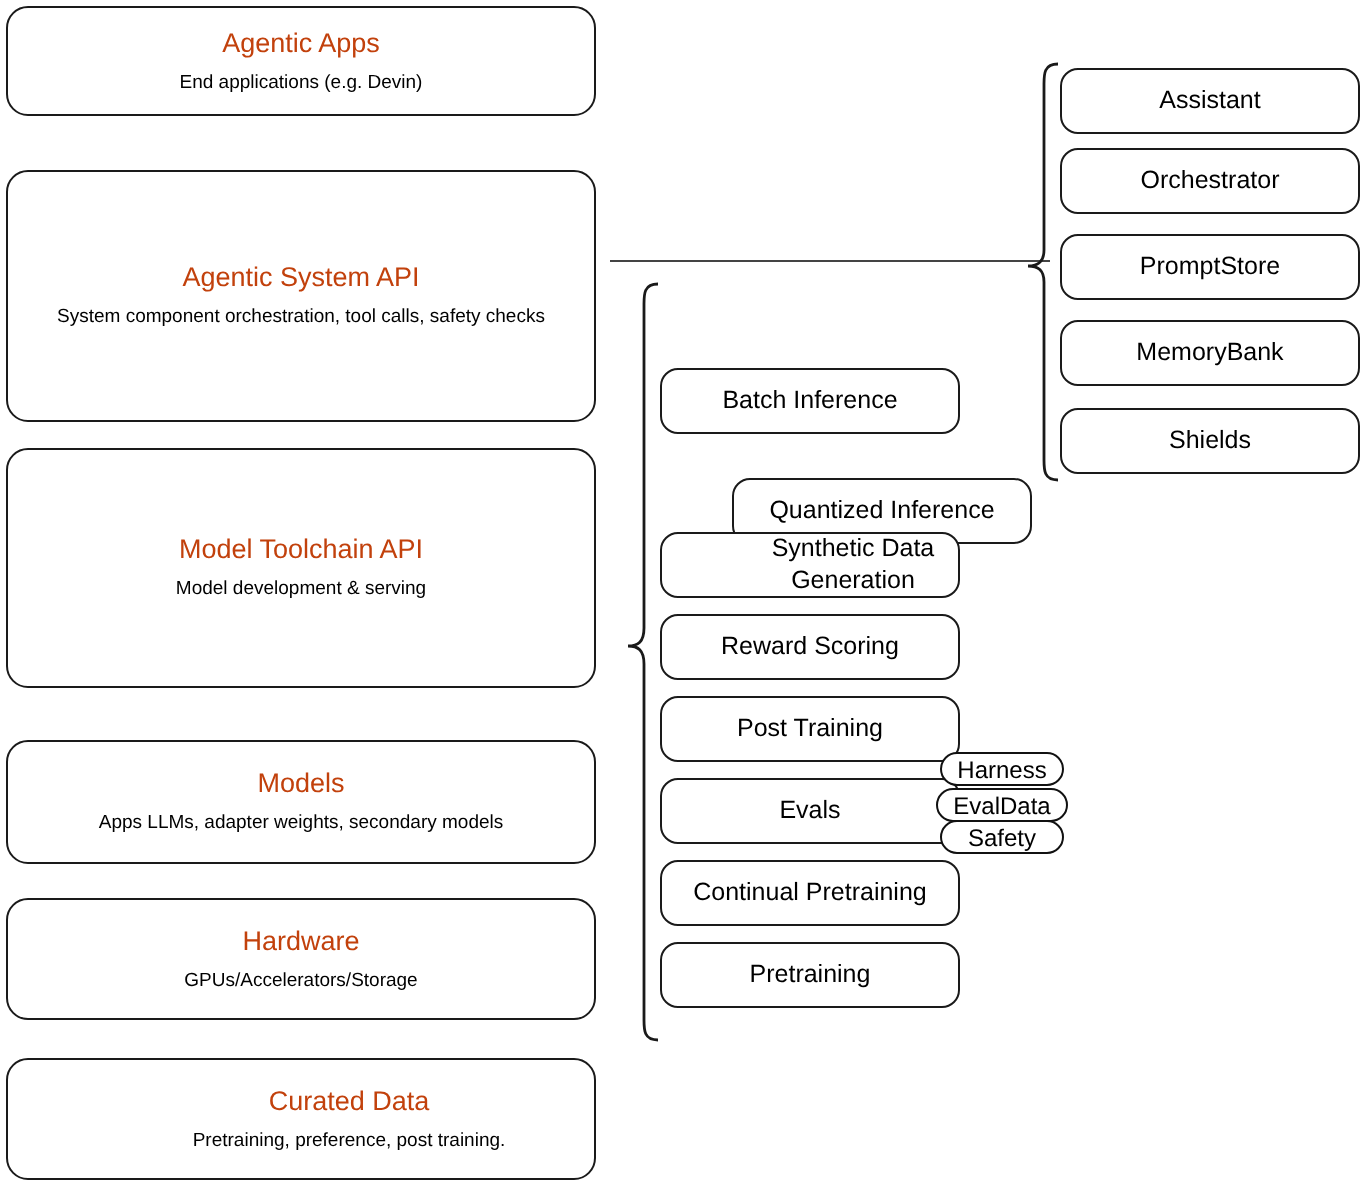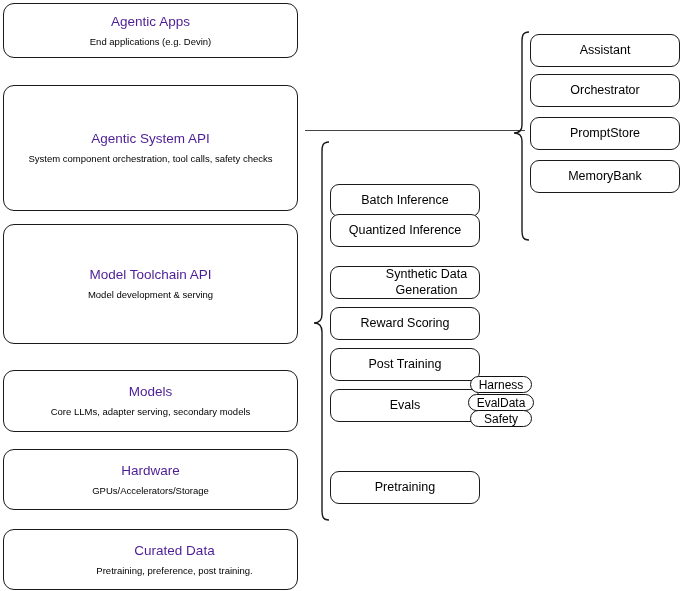--- a/index.html
+++ b/index.html
@@ -38,21 +38,21 @@
   }
 
   
   .layer {
     left: 3px;
     width: 295px;
     border-radius: 11px;
   }
   .layer .title {
     font-size: 13.5px;
-    color: #4c1d95;
+    color: #c2410c;
   }
   .layer .subtitle {
     font-size: 9.5px;
     margin-top: 5px;
     color: #000;
   }
 
   
   .cap {
     border-radius: 9px;
@@ -112,21 +112,21 @@
     <div class="subtitle">System component orchestration, tool calls, safety checks</div>
   </div>
 
   <div class="node layer" style="top:224px;height:120px;">
     <div class="title">Model Toolchain API</div>
     <div class="subtitle">Model development &amp; serving</div>
   </div>
 
   <div class="node layer" style="top:370px;height:62px;">
     <div class="title">Models</div>
-    <div class="subtitle">Core LLMs, adapter serving, secondary models</div>
+    <div class="subtitle">Apps LLMs, adapter weights, secondary models</div>
   </div>
 
   <div class="node layer" style="top:449px;height:61px;">
     <div class="title">Hardware</div>
     <div class="subtitle">GPUs/Accelerators/Storage</div>
   </div>
 
   <div class="node layer" style="top:529px;height:61px;padding-left:48px;">
     <div class="title">Curated Data</div>
     <div class="subtitle">Pretraining, preference, post training.</div>
@@ -138,34 +138,37 @@
     <path d="M17,2 C10,2 10,7 10,12 L10,174 C10,181 7,183 2,183 C7,183 10,185 10,192 L10,370 C10,375 10,380 17,380" fill="none" stroke="#1a1a1a" stroke-width="1.4"></path>
   </svg>
 
   <svg class="brace" style="left:512px;top:30px;" width="20" height="212" viewBox="0 0 20 212">
     <path d="M17,2 C10,2 10,7 10,12 L10,95 C10,101 7,103 2,103 C7,103 10,105 10,111 L10,200 C10,205 10,210 17,210" fill="none" stroke="#1a1a1a" stroke-width="1.4"></path>
   </svg>
 
   <div class="node cap cap-mid" style="top:184px;">
     <span>Batch Inference</span>
   </div>
-  <div class="node cap cap-mid" style="top:214px;">
+  <div class="node cap cap-mid" style="top:239px;margin-left:36px;">
     <span>Quantized Inference</span>
   </div>
   <div class="node cap cap-mid" style="top:266px;padding-left:43px;">
     <span>Synthetic Data Generation</span>
   </div>
   <div class="node cap cap-mid" style="top:307px;">
     <span>Reward Scoring</span>
   </div>
   <div class="node cap cap-mid" style="top:348px;">
     <span>Post Training</span>
   </div>
   <div class="node cap cap-mid" style="top:389px;">
     <span>Evals</span>
+  </div>
+  <div class="node cap cap-mid" style="top:430px;">
+    <span>Continual Pretraining</span>
   </div>
   <div class="node cap cap-mid" style="top:471px;">
     <span>Pretraining</span>
   </div>
 
   <div class="tag" style="left:470px;top:376px;width:62px;text-align:right;">
     <span>Harness</span>
   </div>
   <div class="tag" style="left:468px;top:394px;width:66px;">
     <span>EvalData</span>
@@ -179,14 +182,17 @@
   </div>
   <div class="node cap cap-right" style="top:74px;">
     <span>Orchestrator</span>
   </div>
   <div class="node cap cap-right" style="top:117px;">
     <span>PromptStore</span>
   </div>
   <div class="node cap cap-right" style="top:160px;">
     <span>MemoryBank</span>
   </div>
+  <div class="node cap cap-right" style="top:204px;">
+    <span>Shields</span>
+  </div>
 
 </div>
 
 </body></html>

